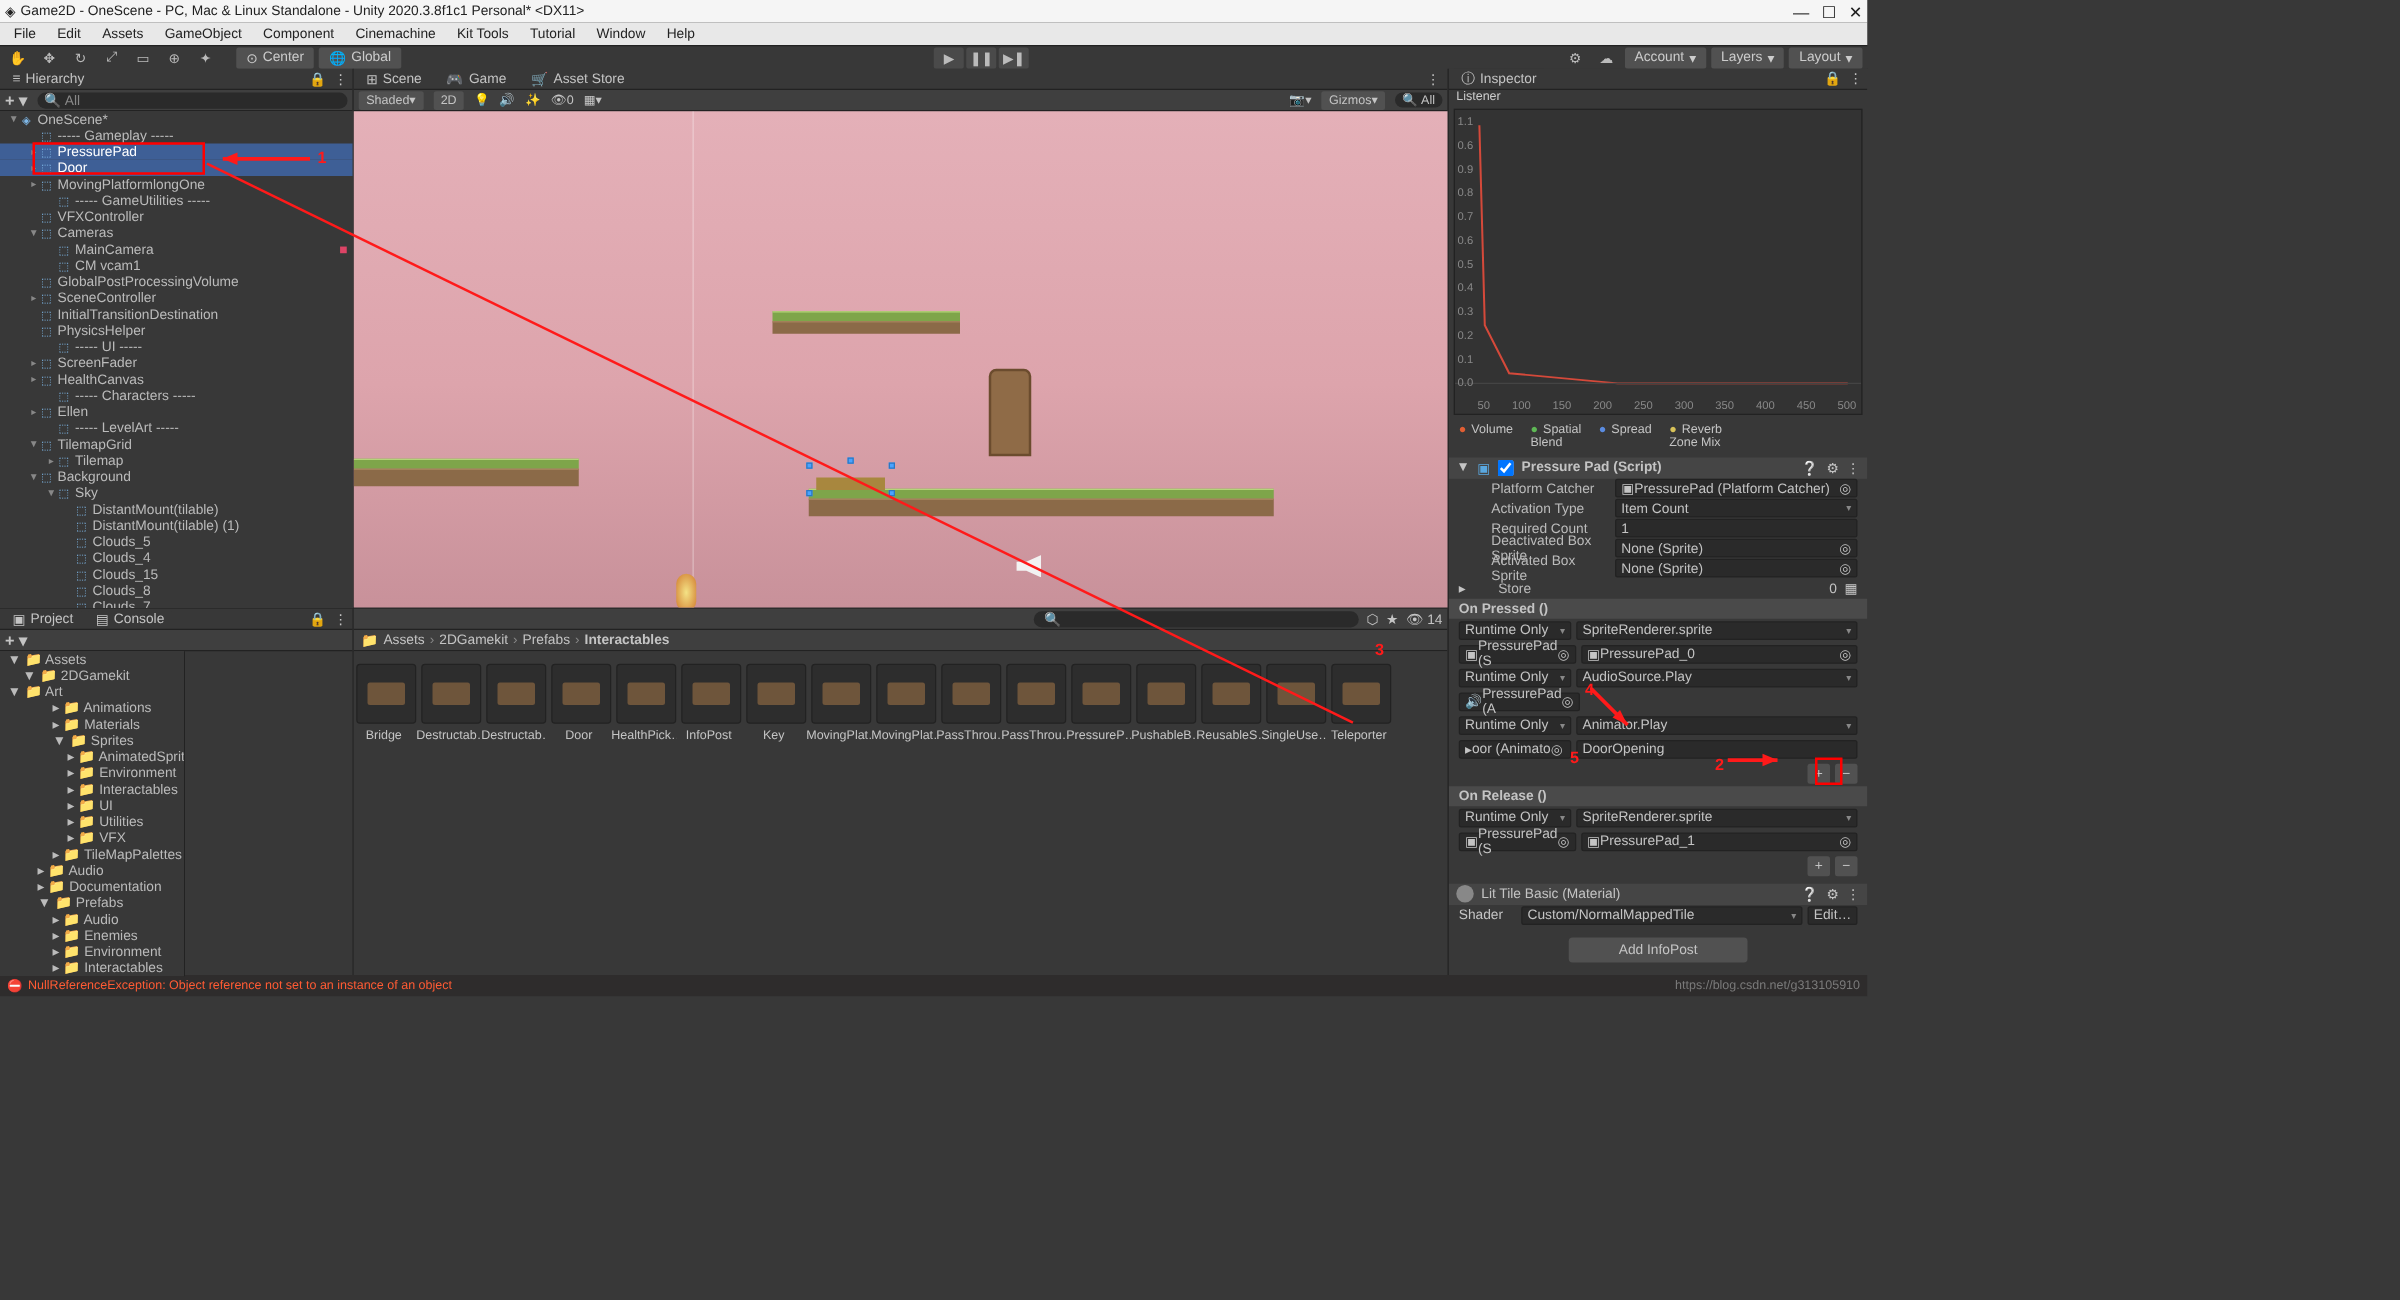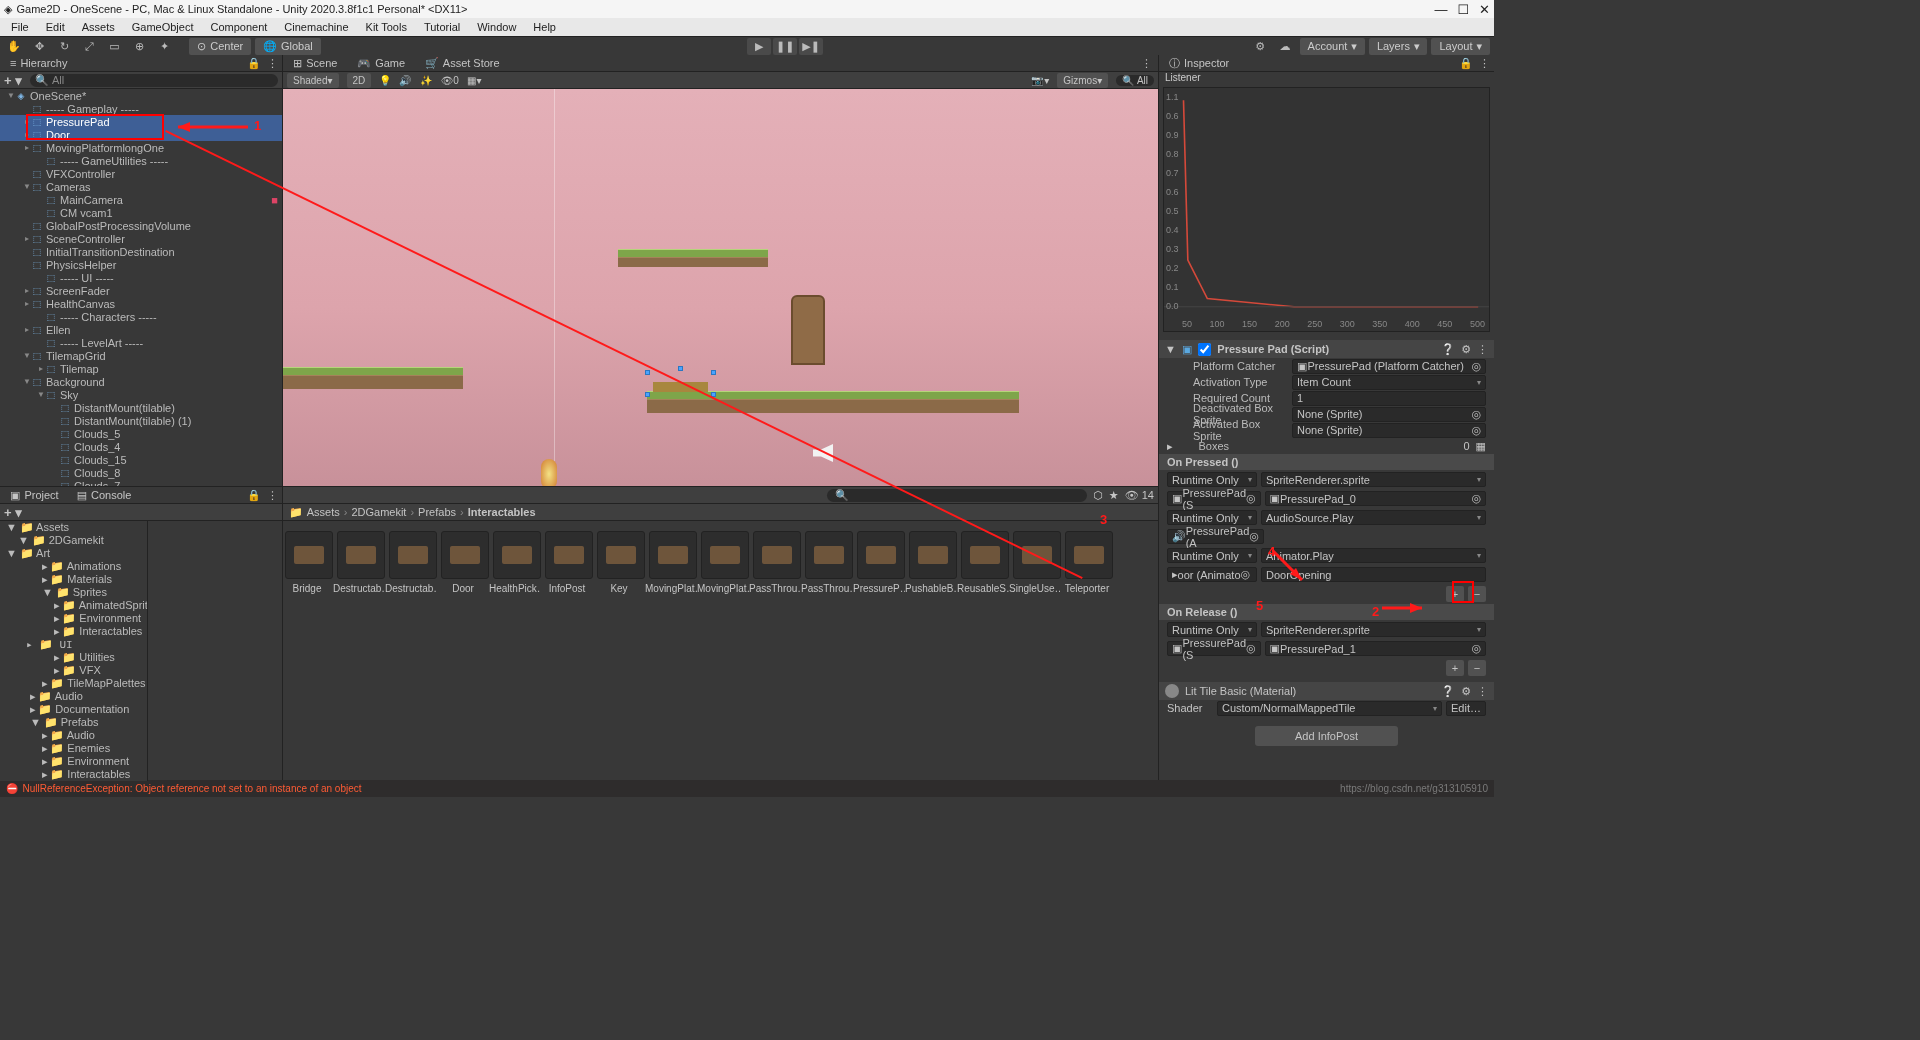--- a/index.html
+++ b/index.html
@@ -323,21 +323,21 @@
       <div class="project-tree" id="project-tree" style="flex:1">
           <div class="tree-row" style="padding-left: 6px;">▼ 📁 Assets</div>
           <div class="tree-row" style="padding-left: 18px;">▼ 📁 2DGamekit</div>
           <div class="tree-row" style="">▼ 📁 Art</div>
           <div class="tree-row" style="padding-left: 42px;">▸ 📁 Animations</div>
           <div class="tree-row" style="padding-left: 42px;">▸ 📁 Materials</div>
           <div class="tree-row" style="padding-left: 42px;">▼ 📁 Sprites</div>
           <div class="tree-row" style="padding-left: 54px;">▸ 📁 AnimatedSprites</div>
           <div class="tree-row" style="padding-left: 54px;">▸ 📁 Environment</div>
           <div class="tree-row" style="padding-left: 54px;">▸ 📁 Interactables</div>
-          <div class="tree-row" style="padding-left: 26px; font-family: Liberation Mono, monospace;">▸ 📁 UI</div>
+          <div class="tree-row" style="padding-left: 54px;">▸ 📁 UI</div>
           <div class="tree-row" style="padding-left: 54px;">▸ 📁 Utilities</div>
           <div class="tree-row" style="padding-left: 54px;">▸ 📁 VFX</div>
           <div class="tree-row" style="padding-left: 42px;">▸ 📁 TileMapPalettes</div>
           <div class="tree-row" style="padding-left: 30px;">▸ 📁 Audio</div>
           <div class="tree-row" style="padding-left: 30px;">▸ 📁 Documentation</div>
           <div class="tree-row" style="padding-left: 30px;">▼ 📁 Prefabs</div>
           <div class="tree-row" style="padding-left: 42px;">▸ 📁 Audio</div>
           <div class="tree-row" style="padding-left: 42px;">▸ 📁 Enemies</div>
           <div class="tree-row" style="padding-left: 42px;">▸ 📁 Environment</div>
           <div class="tree-row" style="padding-left: 42px;">▸ 📁 Interactables</div>
@@ -541,20 +541,28 @@
           <span>150</span>
           <span>200</span>
           <span>250</span>
           <span>300</span>
           <span>350</span>
           <span>400</span>
           <span>450</span>
           <span>500</span>
         </div>
     </div>
+    <div class="legend-row">
+      <span class="legend-vol">Volume</span>
+      <span class="legend-sb" style="white-space:pre">Spatial
+Blend</span>
+      <span class="legend-sp">Spread</span>
+      <span class="legend-rz" style="white-space:pre">Reverb
+Zone Mix</span>
+    </div>
 
     <div class="component-header">
       <span>▼</span>
       <span style="color:#5aa8e0">▣</span>
       <input type="checkbox" checked="" style="">
       <b>Pressure Pad (Script)</b>
       <span style="margin-left:auto">❔</span>
       <span>⚙</span>
       <span>⋮</span>
     </div>
@@ -582,21 +590,21 @@
       </div>
     <div class="ci-row">
         <span class="ci-label">Activated Box Sprite</span>
         <span class="ci-field">
           <span>None (Sprite)</span>
           <span style="margin-left:auto">◎</span>
         </span>
       </div>
     <div class="ci-row">
         <span>▸</span>
-        <span class="ci-label" style="width:118px">Boxes</span>
+        <span class="ci-label" style="width:118px">Store</span>
         <span style="margin-left:auto">0</span>
         <span style="margin-left:6px">▦</span>
       </div>
 
     <div class="event-hdr">On Pressed ()</div>
 
     <div class="event-row">
       <div class="ci-split">
         <span class="ci-field ci-dd" style="flex:0 0 90px">Runtime Only</span>
         <span class="ci-field ci-dd">SpriteRenderer.sprite</span>

